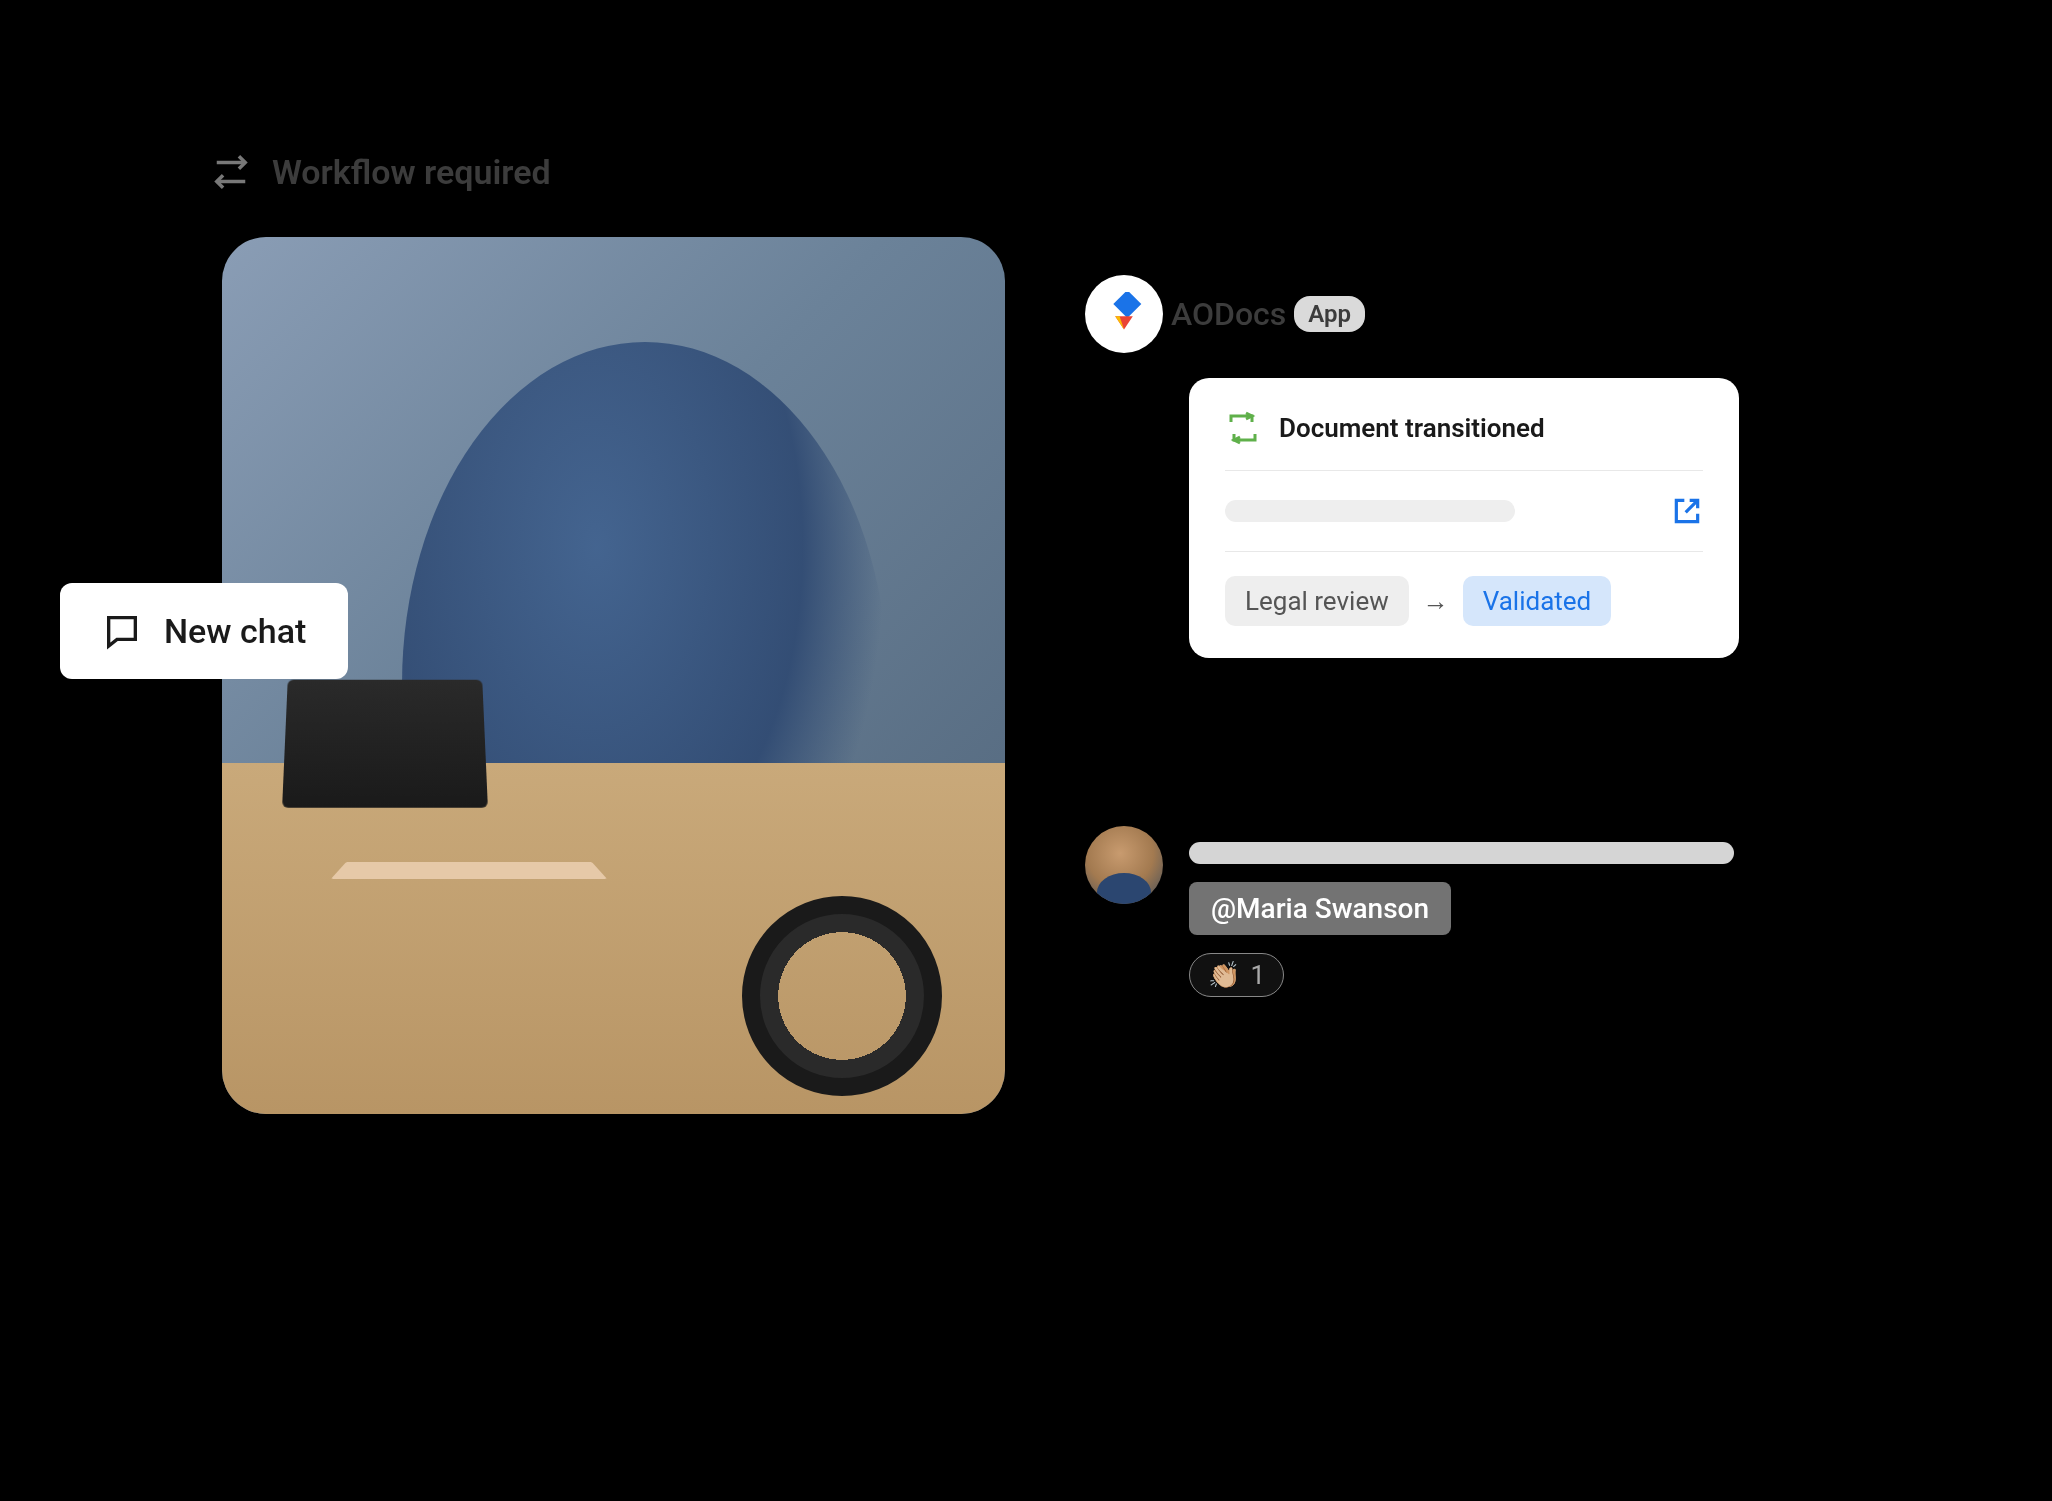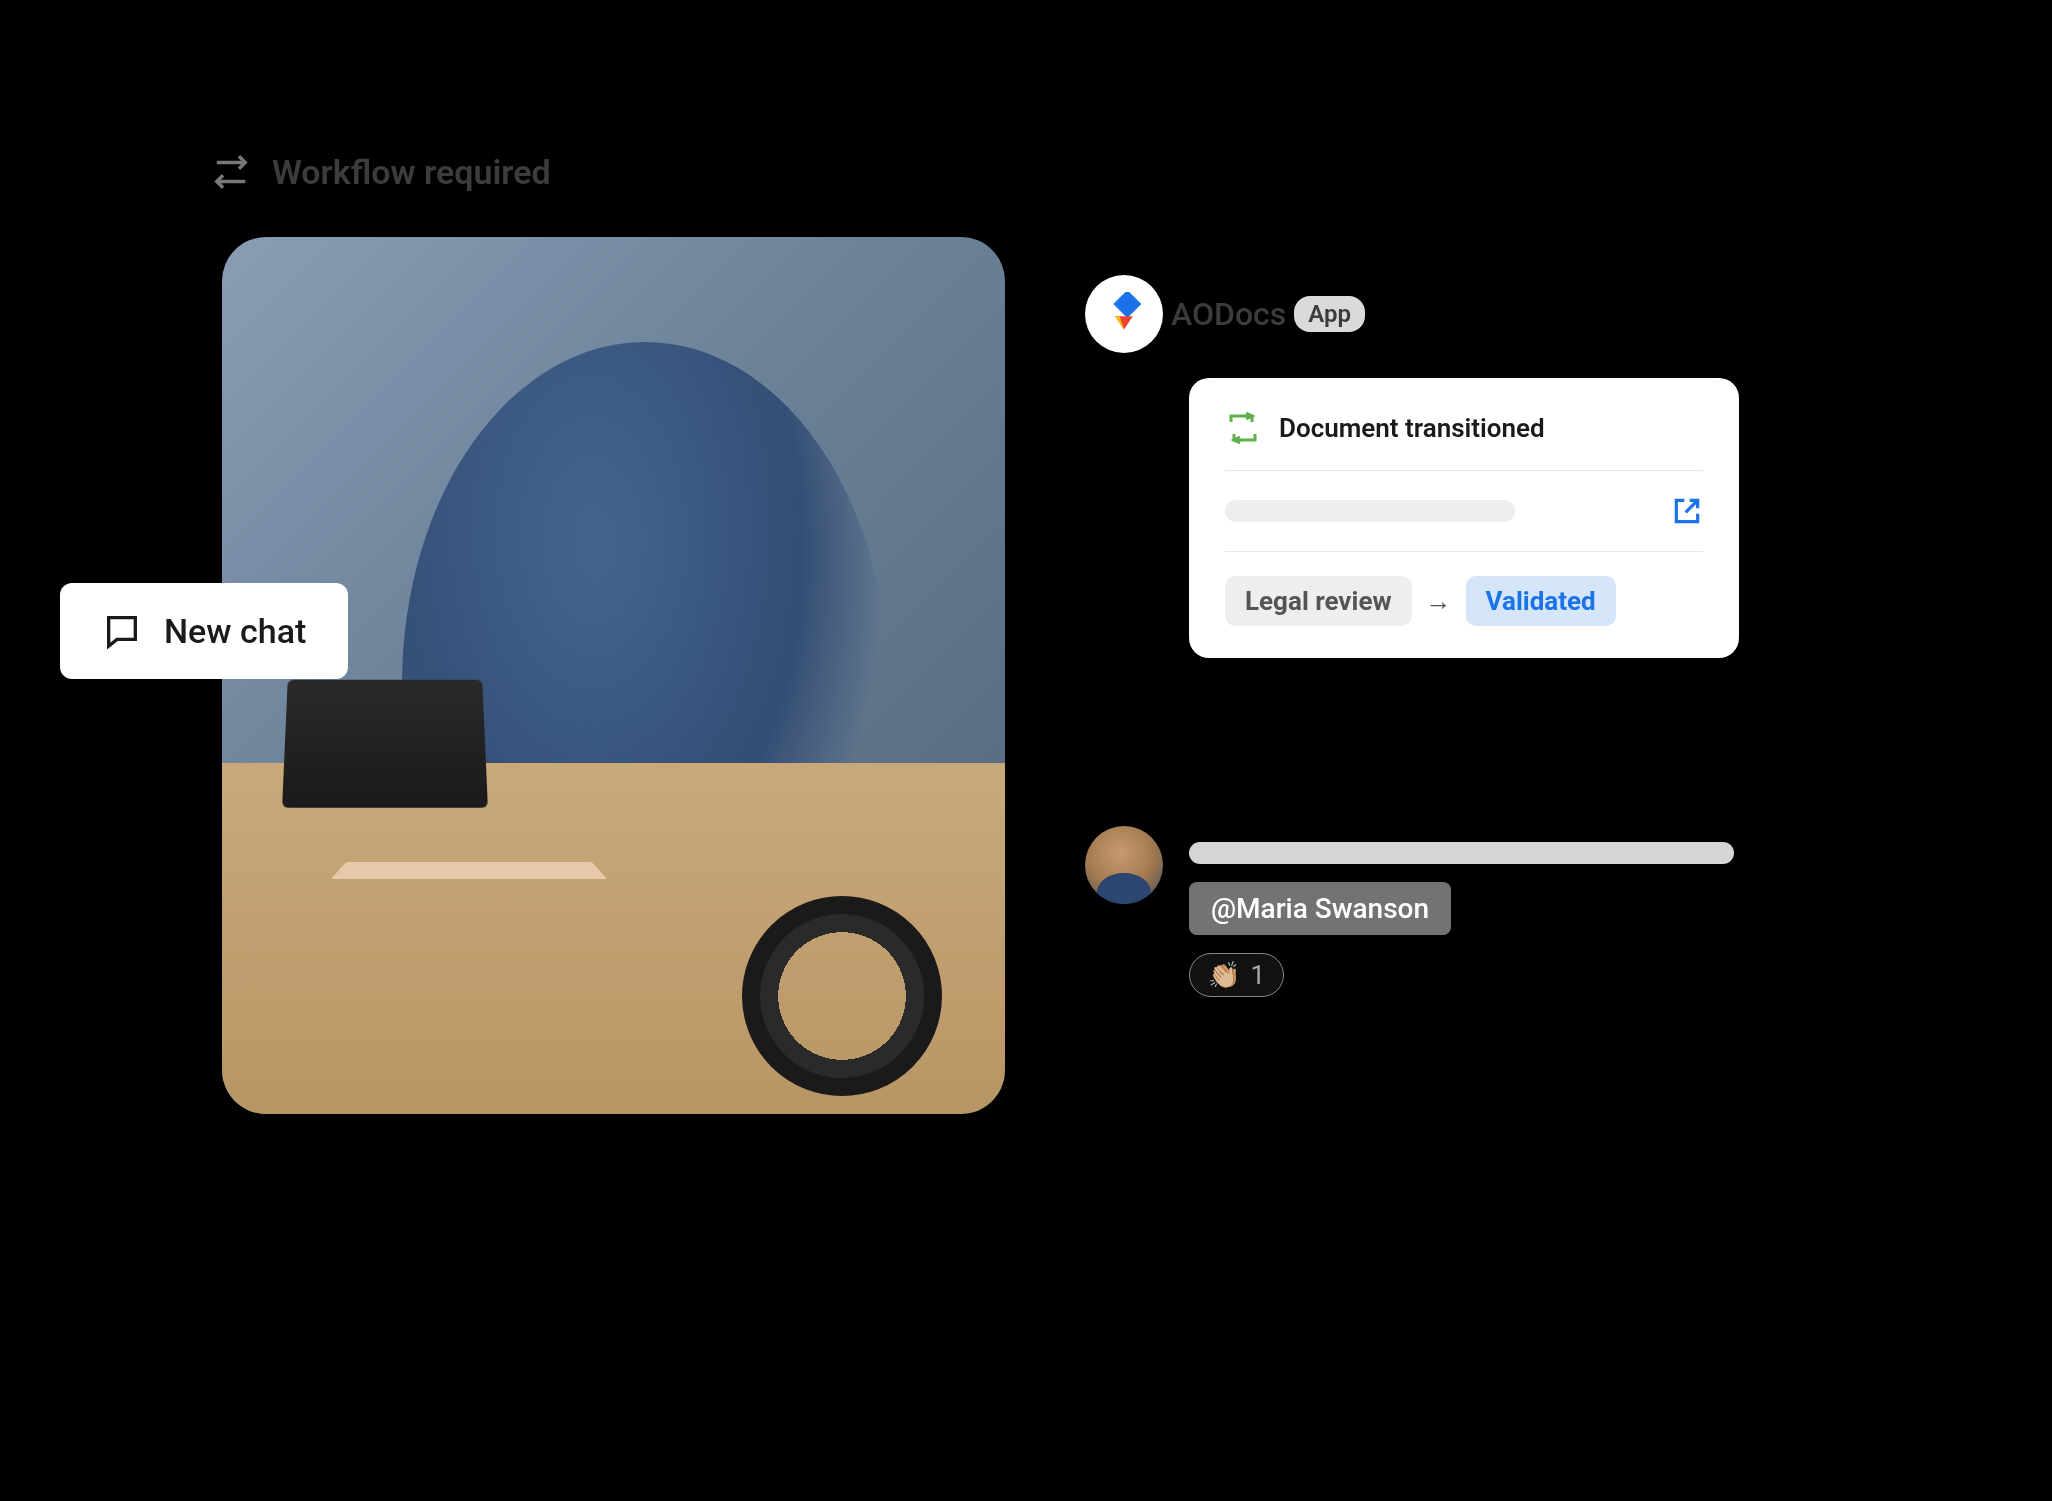--- a/index.html
+++ b/index.html
@@ -202,21 +202,21 @@
     .doc-card-statuses {
       display: flex;
       align-items: center;
       gap: 14px;
       padding-top: 24px;
     }
     .status-chip {
       padding: 10px 20px;
       border-radius: 10px;
       font-size: 26px;
-      font-weight: 700;
+      font-weight: 400;
     }
     .status-chip.legal {
       background: #eeeeee;
       color: #555;
     }
     .status-chip.validated {
       background: #d5e6fb;
       color: #1a73e8;
     }
     .arrow-between {

